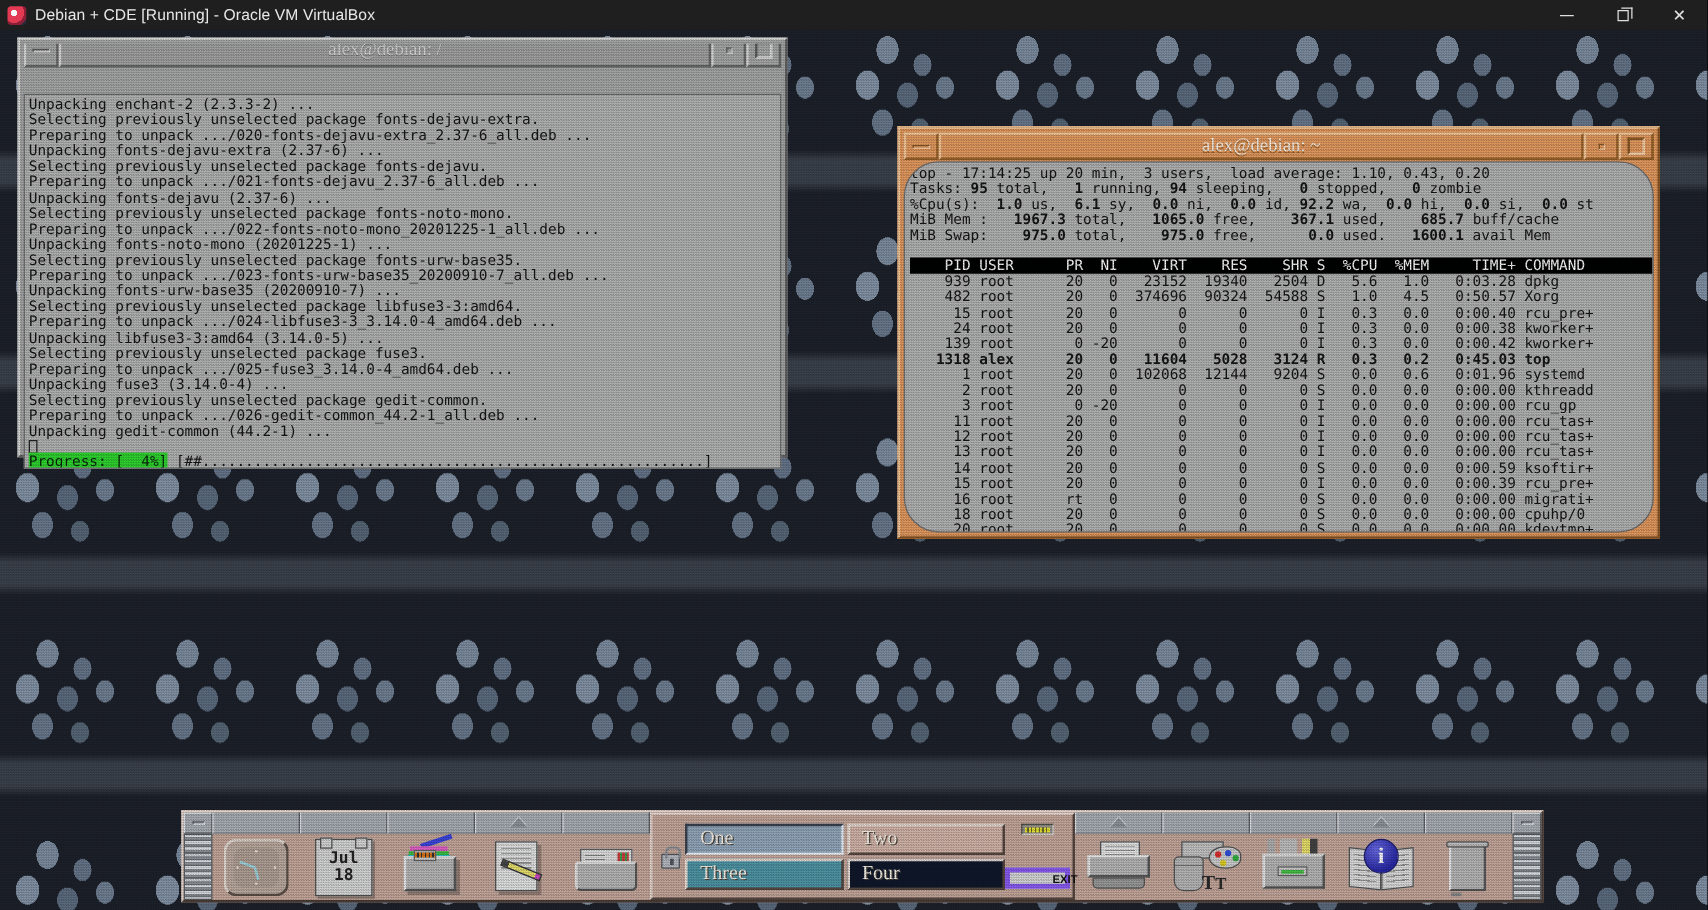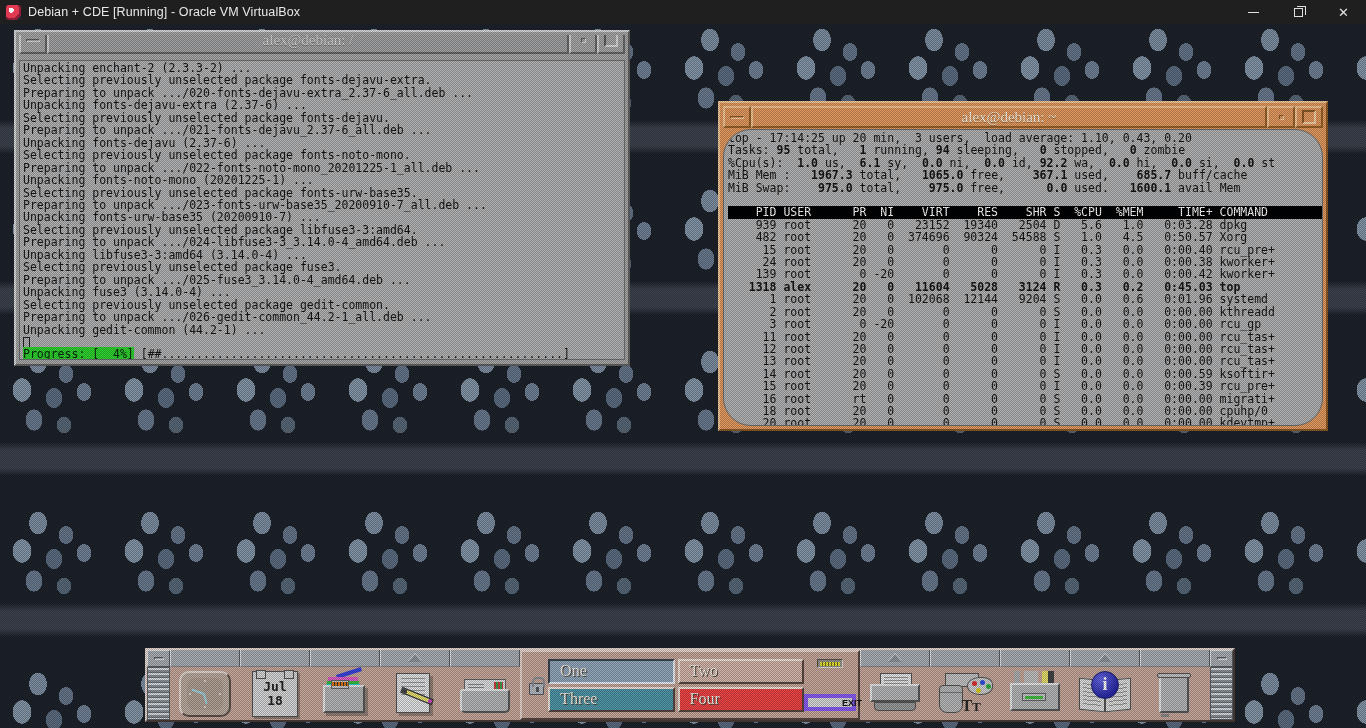--- a/index.html
+++ b/index.html
@@ -39,21 +39,21 @@
 
   
   .cde-win { position:absolute; }
   .tline { white-space:pre; }
   b { font-weight:bold; }
 
   
   #win-left { left:14px; top:6px; width:616px; height:336px;
     background:#a7a7a7; border:2px solid;
     border-color:#dadada #636363 #636363 #dadada; padding:3px; }
-  #win-left .titlebar { height:24px; overflow:hidden; position:relative; margin-bottom:1px; }
+  #win-left .titlebar { height:24px; overflow:hidden; position:relative; margin-bottom:16px; }
   #win-left .tb-inner { position:absolute; left:0; top:-9px; right:0; height:28px; display:flex; }
   .fbtn { width:28px; background:#a7a7a7; border:2px solid; border-color:#d8d8d8 #686868 #686868 #d8d8d8;
           display:flex; align-items:center; justify-content:center; flex:0 0 auto; }
   .fbtn .menu-dash { width:14px; height:3px; background:#a7a7a7;
           border:1px solid; border-color:#5f5f5f #dcdcdc #dcdcdc #5f5f5f; }
   .fbtn .sq-small { width:5px; height:5px; border:1px solid #5f5f5f; border-right-color:#ddd; border-bottom-color:#ddd; }
   .fbtn .sq-big { width:14px; height:14px; border:2px solid; border-color:#5f5f5f #dcdcdc #dcdcdc #5f5f5f; }
   #win-left .title-area { flex:1; background:#a2a2a2; border:2px solid; border-color:#d8d8d8 #686868 #686868 #d8d8d8;
           display:flex; align-items:center; justify-content:center;
           font-family:"Liberation Serif", serif; font-size:15px; color:#d9d9d9; text-shadow:0 1px 0 #777; }
@@ -249,21 +249,21 @@
             <div class="tline">Preparing to unpack .../021-fonts-dejavu_2.37-6_all.deb ...</div>
             <div class="tline">Unpacking fonts-dejavu (2.37-6) ...</div>
             <div class="tline">Selecting previously unselected package fonts-noto-mono.</div>
             <div class="tline">Preparing to unpack .../022-fonts-noto-mono_20201225-1_all.deb ...</div>
             <div class="tline">Unpacking fonts-noto-mono (20201225-1) ...</div>
             <div class="tline">Selecting previously unselected package fonts-urw-base35.</div>
             <div class="tline">Preparing to unpack .../023-fonts-urw-base35_20200910-7_all.deb ...</div>
             <div class="tline">Unpacking fonts-urw-base35 (20200910-7) ...</div>
             <div class="tline">Selecting previously unselected package libfuse3-3:amd64.</div>
             <div class="tline">Preparing to unpack .../024-libfuse3-3_3.14.0-4_amd64.deb ...</div>
-            <div class="tline">Unpacking libfuse3-3:amd64 (3.14.0-4) ...</div>
+            <div class="tline">Unpacking libfuse3-3:amd64 (3.14.0-5) ...</div>
             <div class="tline">Selecting previously unselected package fuse3.</div>
             <div class="tline">Preparing to unpack .../025-fuse3_3.14.0-4_amd64.deb ...</div>
             <div class="tline">Unpacking fuse3 (3.14.0-4) ...</div>
             <div class="tline">Selecting previously unselected package gedit-common.</div>
             <div class="tline">Preparing to unpack .../026-gedit-common_44.2-1_all.deb ...</div>
             <div class="tline">Unpacking gedit-common (44.2-1) ...</div>
           </div>
         <div class="tline"><span class="cursor-hollow"></span></div>
         <div class="tline"><span class="progress-label">Progress: [  4%]</span><span> [##..........................................................]</span></div>
       </div>
@@ -388,21 +388,21 @@
       </div>
 
       <div id="ws-block">
         <div id="lock-col">
           <div class="lock"></div>
         </div>
         <div id="ws-grid">
             <div class="wsbtn active" style="background: rgb(147, 167, 187);">One</div>
             <div class="wsbtn" style="background: rgb(211, 181, 169);">Two</div>
             <div class="wsbtn" style="background: rgb(79, 150, 166);">Three</div>
-            <div class="wsbtn" style="background: #ef4444;">Four</div>
+            <div class="wsbtn" style="background: #0f172a;">Four</div>
           </div>
         <div id="ws-right">
           <div id="busy-light">
               <div class="stripe"></div>
             </div>
           <div id="exit-btn">EXIT</div>
         </div>
       </div>
 
       <div class="slots">

